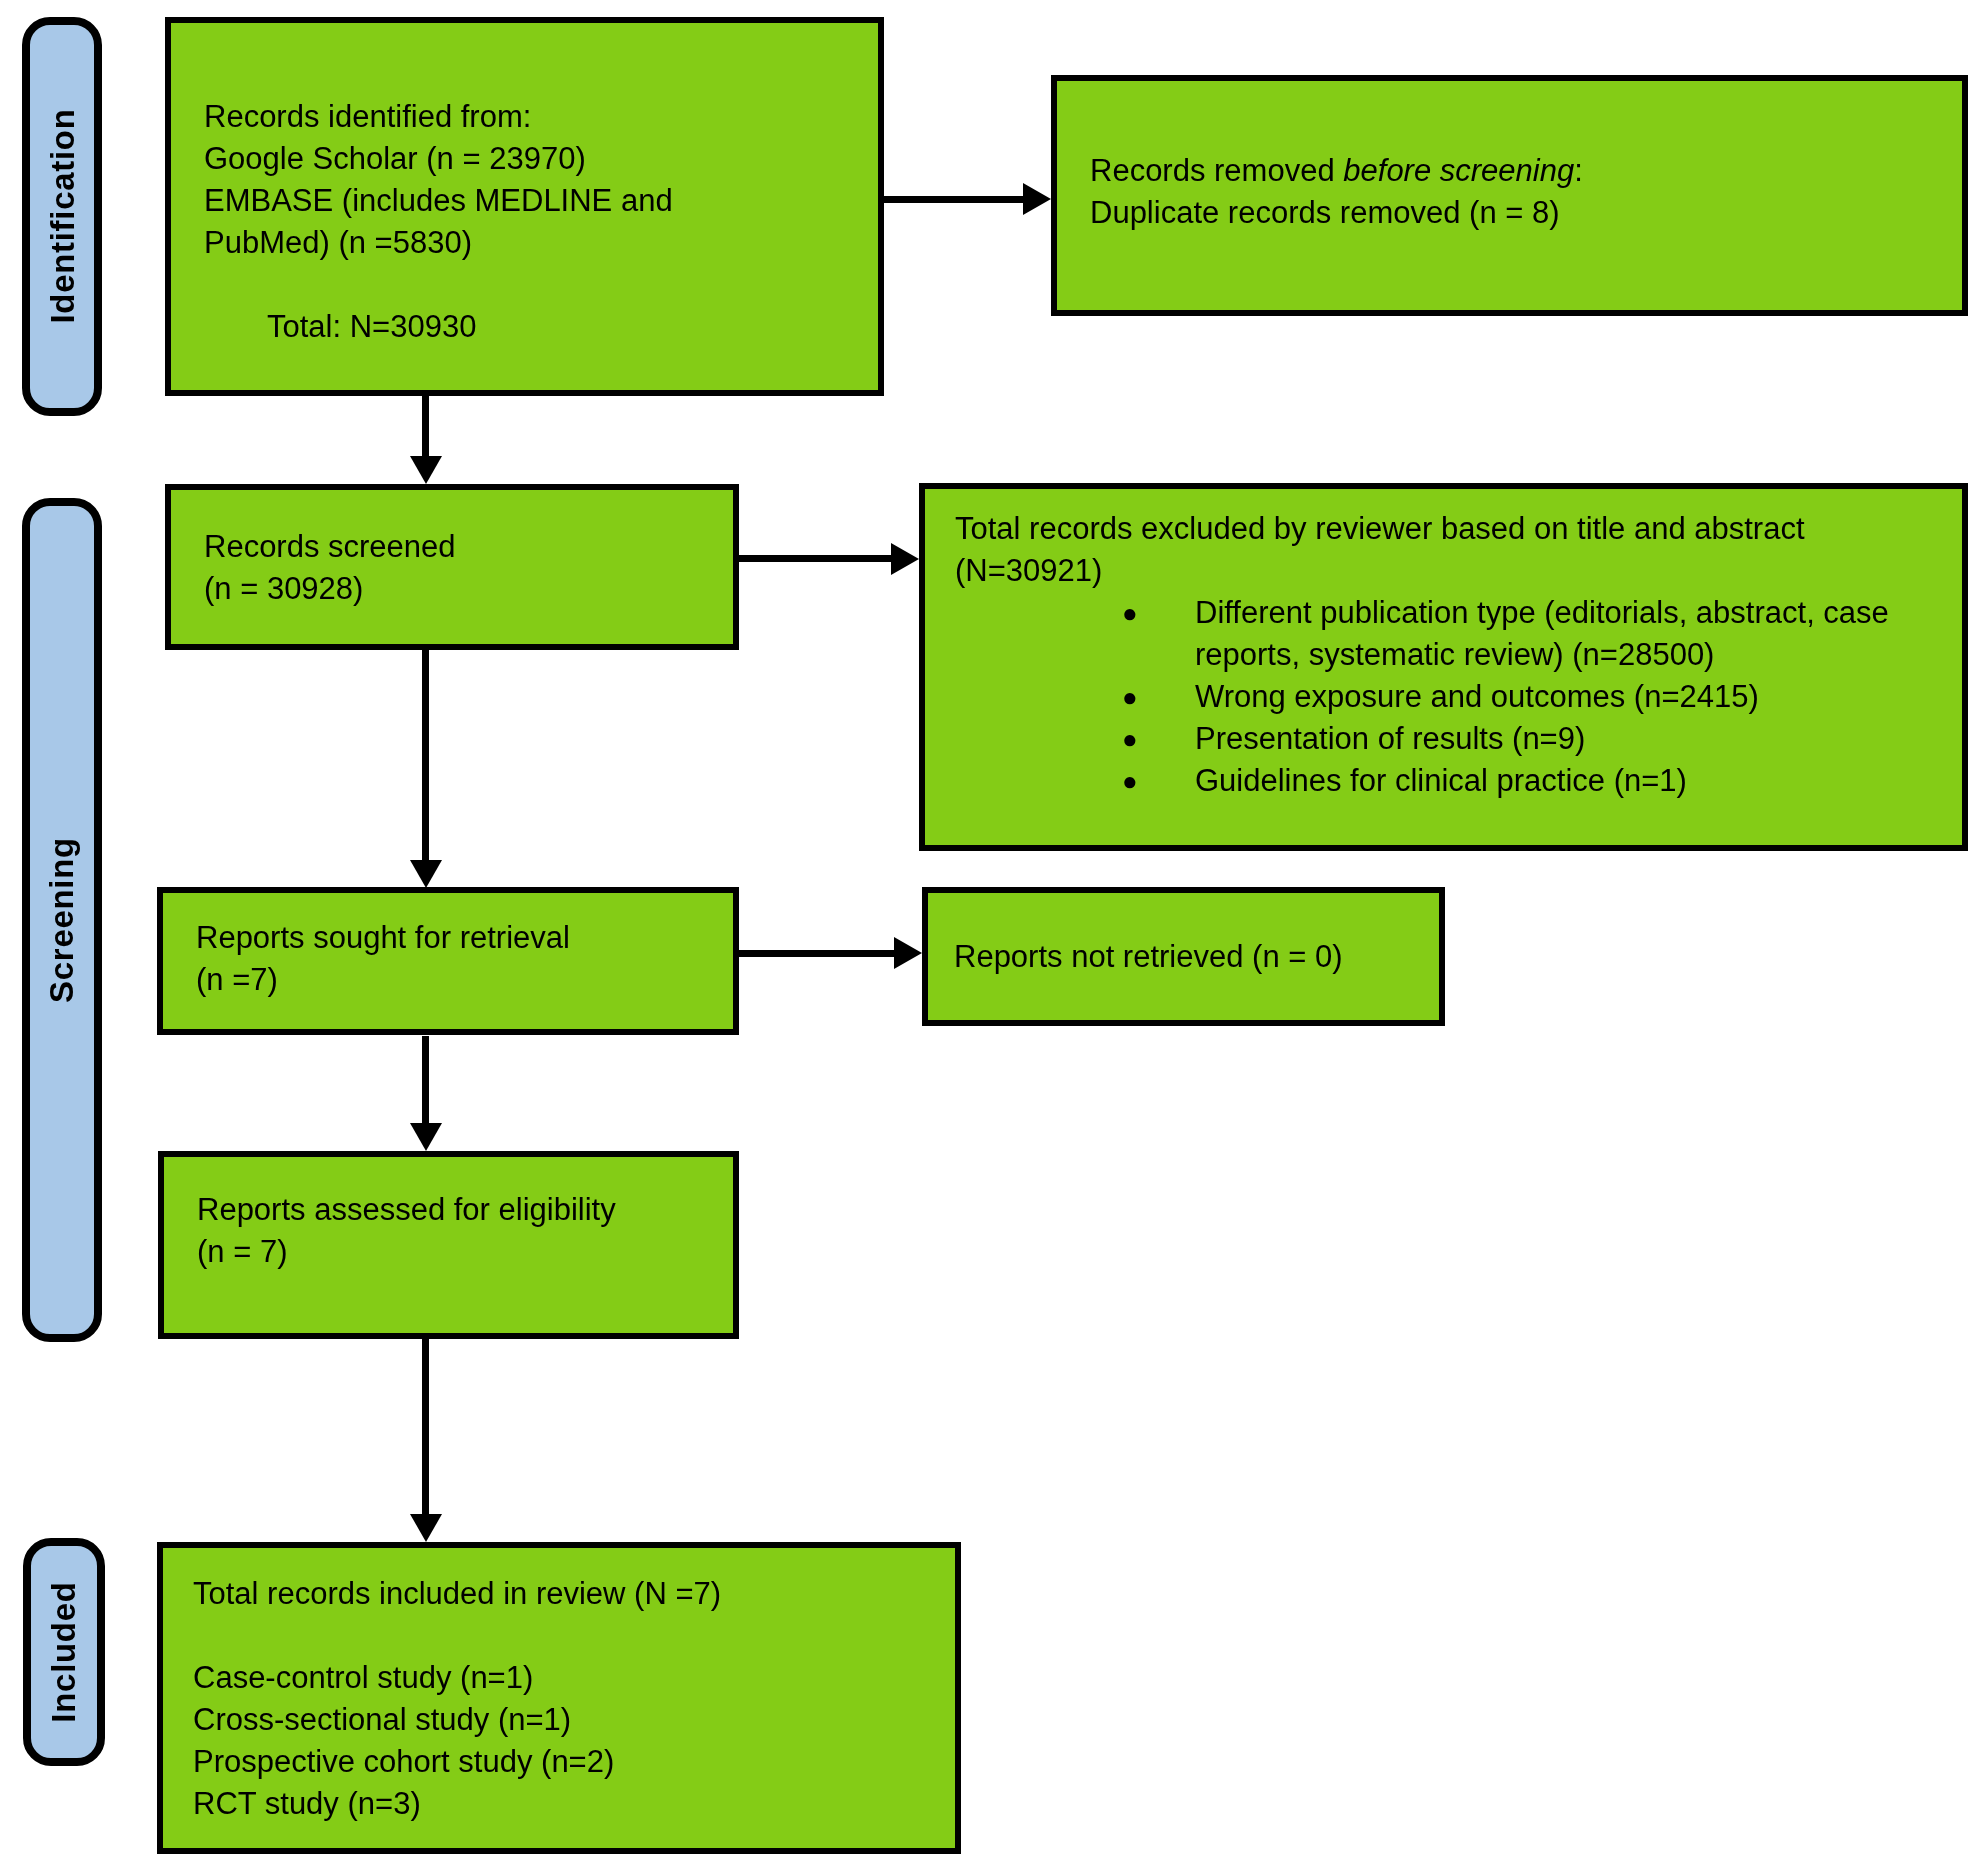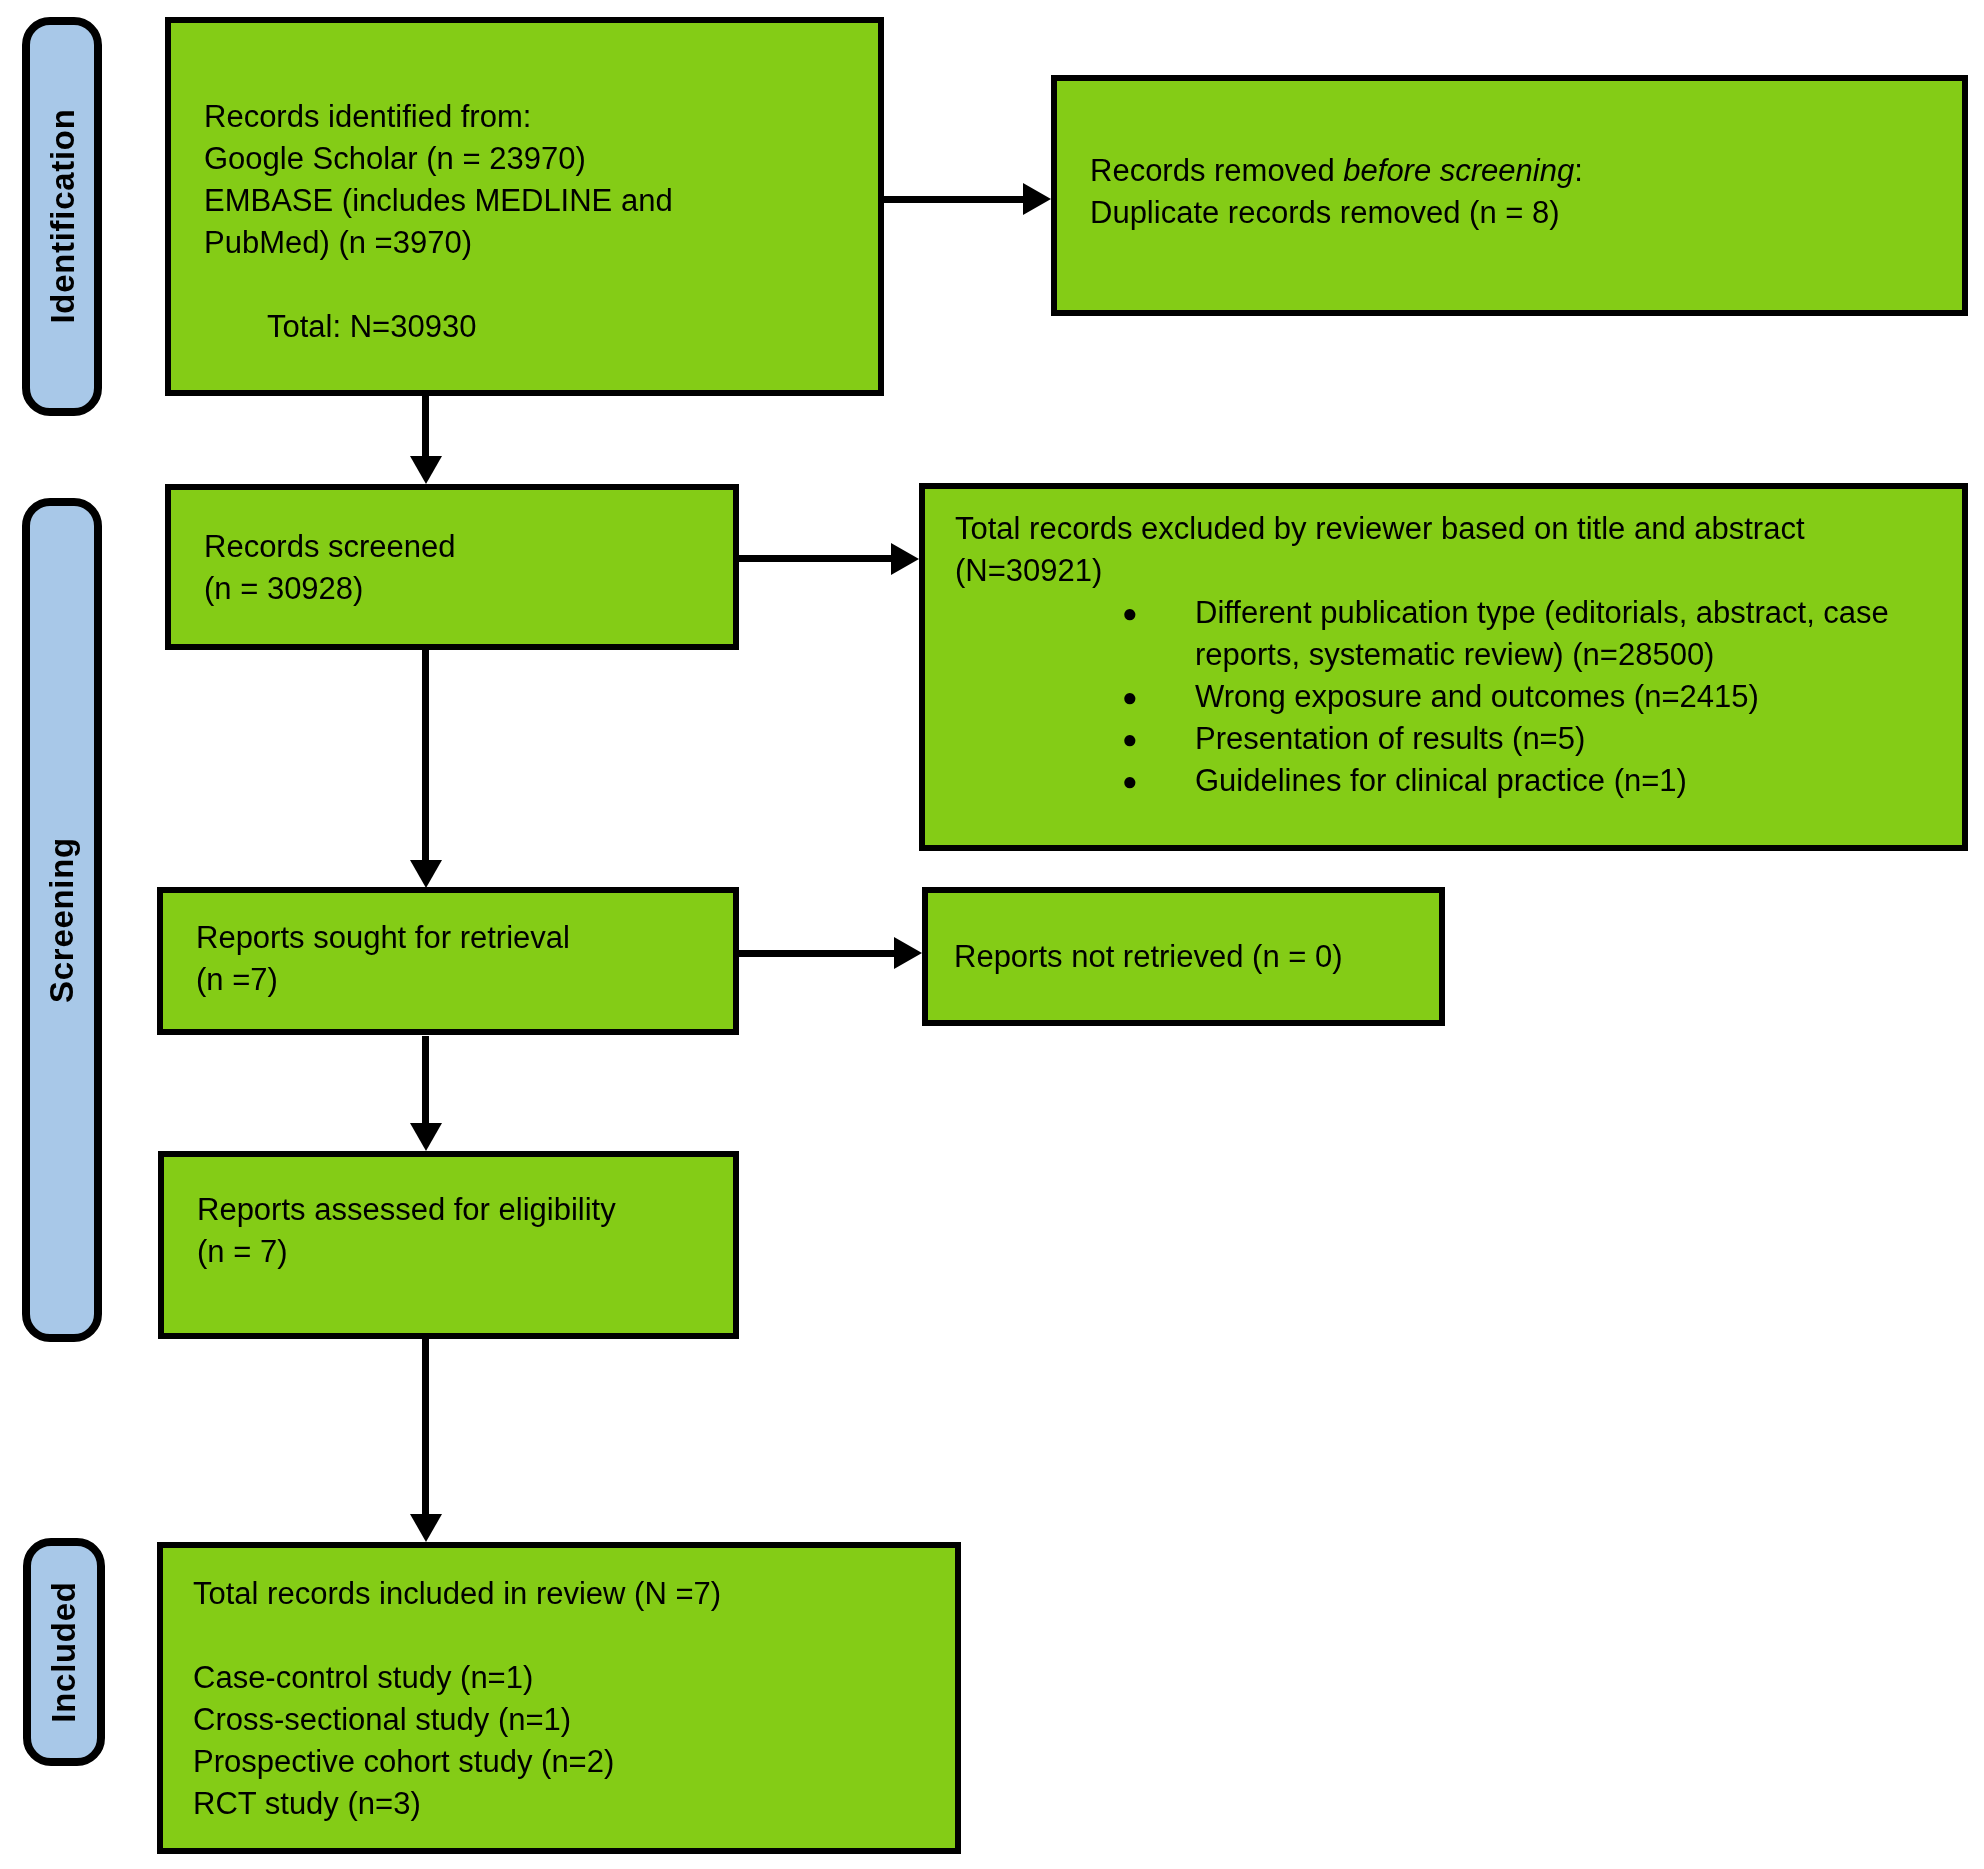--- a/index.html
+++ b/index.html
@@ -105,21 +105,21 @@
   </div>
 
   <div class="stage" style="left:23px; top:1538px; width:82px; height:228px;">
     <span class="stage-text">Included</span>
   </div>
 
   <div class="box" id="box-identified">
     <div class="line">Records identified from:</div>
     <div class="line">Google Scholar (n = 23970)</div>
     <div class="line">EMBASE (includes MEDLINE and</div>
-    <div class="line">PubMed) (n =3970)</div>
+    <div class="line">PubMed) (n =5830)</div>
     <div class="line total-line">Total: N=30930</div>
   </div>
 
   <div class="box" id="box-removed">
     <div class="line"><span>Records removed </span><em>before screening</em><span>:</span></div>
     <div class="line">Duplicate records removed (n = 8)</div>
   </div>
 
   <div class="box" id="box-screened">
     <div class="line">Records screened</div>
@@ -132,21 +132,21 @@
     <div class="bullet-row">
       <span class="bullet-marker">●</span>
       <span class="bullet-text">Different publication type (editorials, abstract, case reports, systematic review) (n=28500)</span>
     </div>
     <div class="bullet-row">
       <span class="bullet-marker">●</span>
       <span class="bullet-text">Wrong exposure and outcomes (n=2415)</span>
     </div>
     <div class="bullet-row">
       <span class="bullet-marker">●</span>
-      <span class="bullet-text">Presentation of results (n=5)</span>
+      <span class="bullet-text">Presentation of results (n=9)</span>
     </div>
     <div class="bullet-row">
       <span class="bullet-marker">●</span>
       <span class="bullet-text">Guidelines for clinical practice (n=1)</span>
     </div>
   </div>
 
   <div class="box" id="box-sought">
     <div class="line">Reports sought for retrieval</div>
     <div class="line">(n =7)</div>

